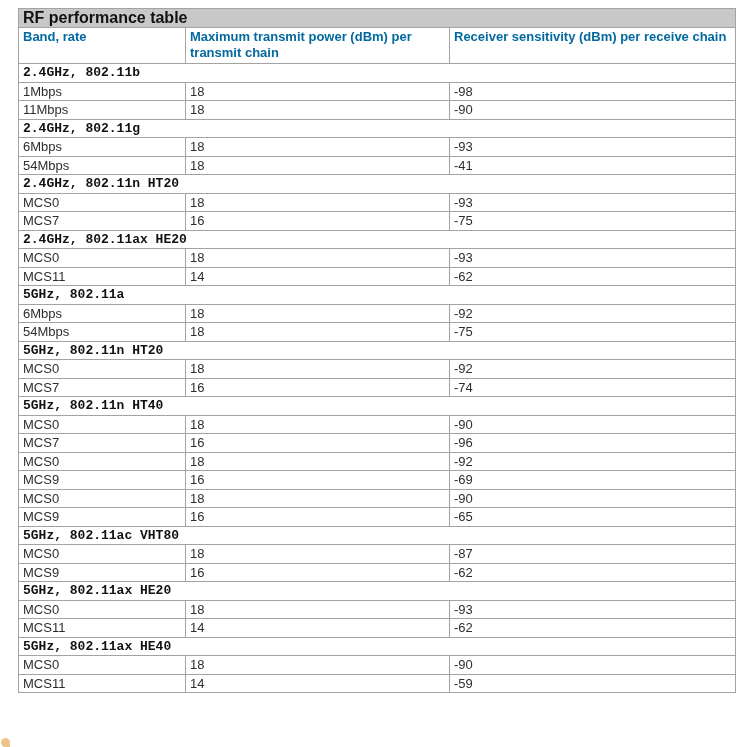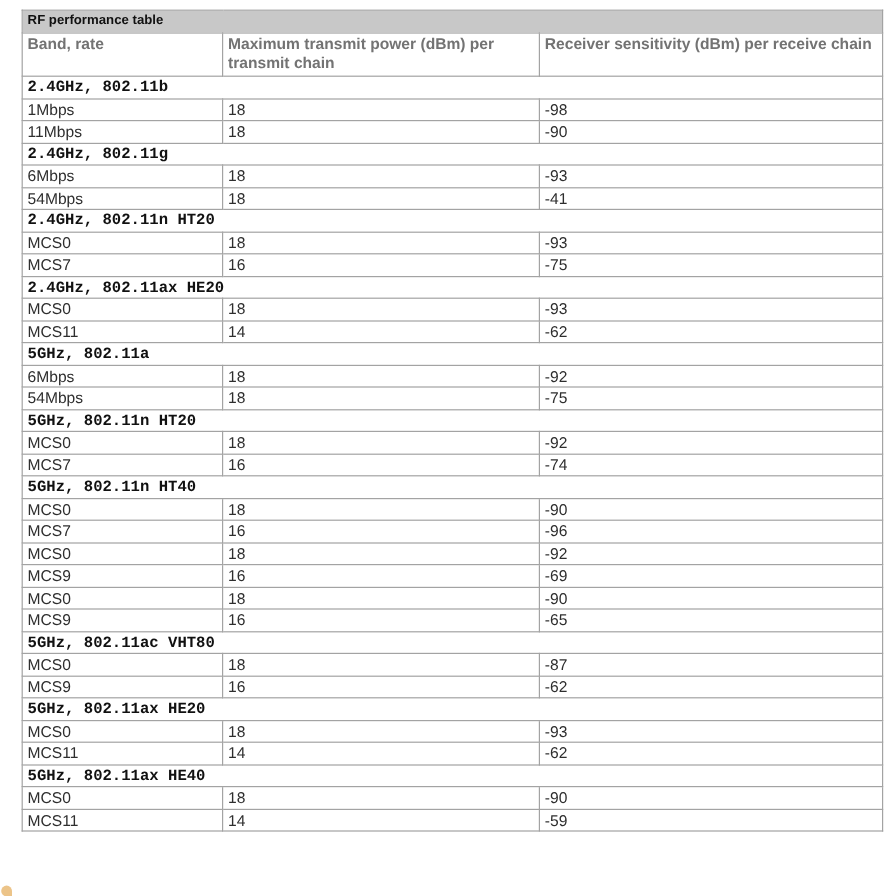--- a/index.html
+++ b/index.html
@@ -35,28 +35,28 @@
     line-height: 15.5px;
     vertical-align: top;
     text-align: left;
     color: #262626;
     overflow: hidden;
     white-space: nowrap;
   }
   tr.title-row td {
     background: #c8c8c8;
     font-weight: bold;
-    font-size: 11px;
+    font-size: 16px;
     color: #111111;
     height: 16px;
     white-space: nowrap;
   }
   tr.header-row th {
     font-weight: bold;
-    color: #737373;
+    color: #0369a1;
     white-space: normal;
     height: 33px;
     margin-left: 16px;
   }
   tr.section-row td {
     font-weight: bold;
     color: #111111;
     height: 14px;
     font-family: Liberation Mono, monospace;
   }

